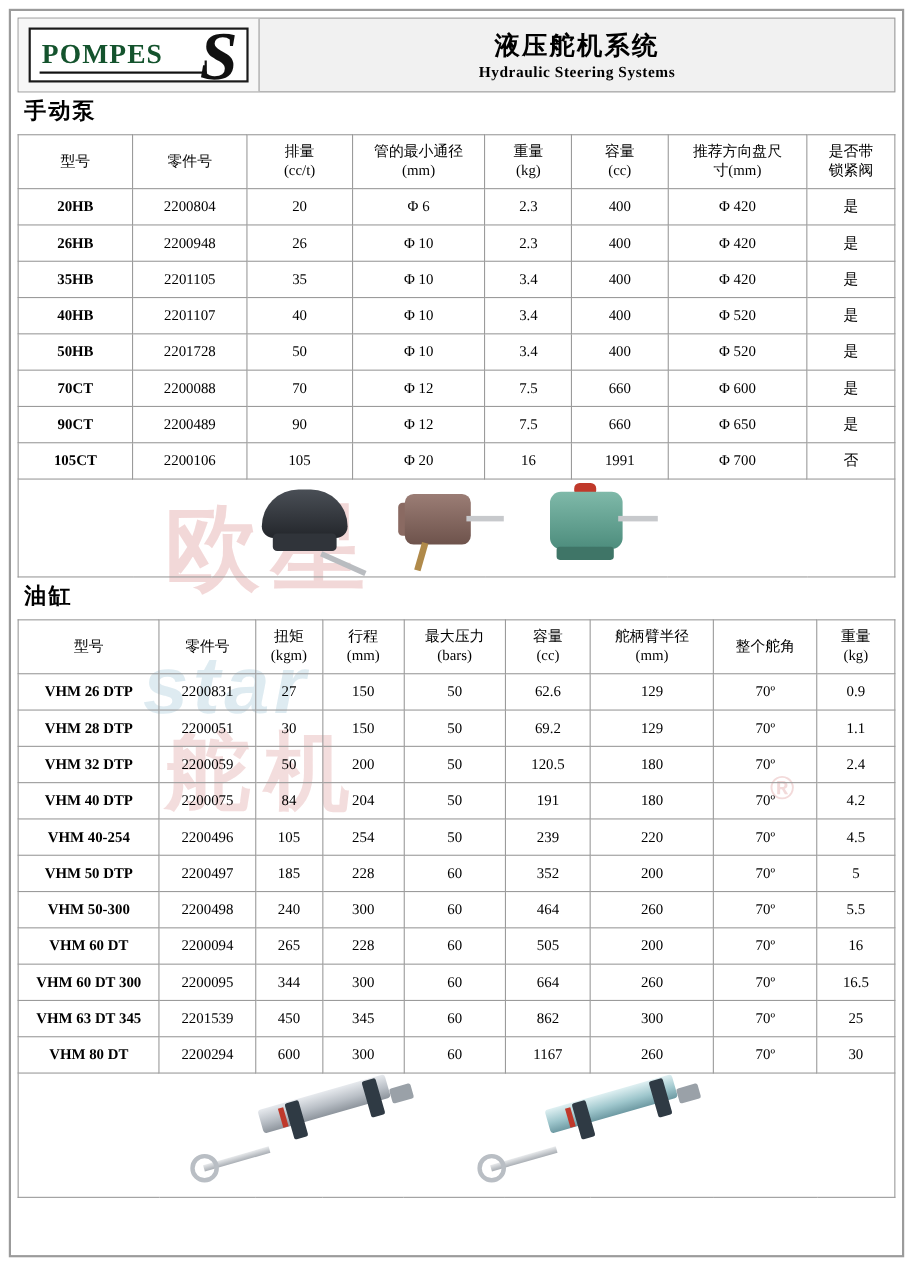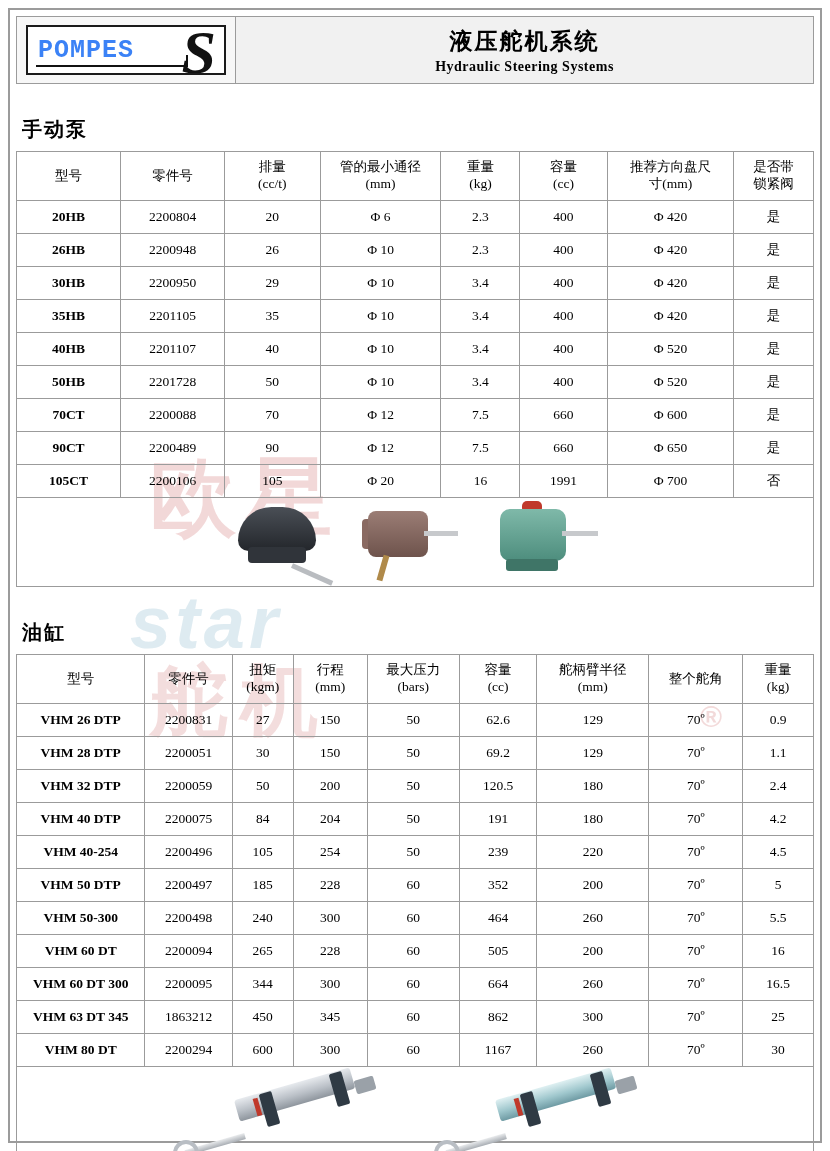--- a/index.html
+++ b/index.html
@@ -56,26 +56,26 @@
     position: relative;
     width: 196px;
     height: 46px;
     border: 2px solid #1a1a1a;
     background: #ffffff;
     display: flex;
     align-items: center;
     overflow: hidden;
   }
   .logo-text {
-    font-family: Liberation Mono, monospace;
+    font-family: Liberation Serif, serif;
     font-weight: bold;
     font-size: 25px;
     letter-spacing: 1px;
     margin-left: 10px;
-    color: #3b82f6;
+    color: #14532d;
     z-index: 2;
   }
   .logo-s {
     position: absolute;
     right: 8px;
     top: -6px;
     font-family: "Liberation Serif", serif;
     font-style: italic;
     font-weight: bold;
     font-size: 62px;
@@ -107,21 +107,21 @@
     letter-spacing: 2px;
   }
   .title-en {
     font-size: 14px;
     font-weight: bold;
     letter-spacing: 0.5px;
   }
 
   
   .section {
-    margin-top: 32px;
+    margin-top: 3px;
   }
   .section-title {
     font-size: 20px;
     font-weight: bold;
     margin: 0 0 8px 6px;
     letter-spacing: 2px;
   }
 
   table.spec {
     width: 100%;
@@ -483,30 +483,20 @@
             <td>400</td>
             <td>Φ 420</td>
             <td>是</td>
           </tr>
           <tr>
             <td>26HB</td>
             <td>2200948</td>
             <td>26</td>
             <td>Φ 10</td>
             <td>2.3</td>
-            <td>400</td>
-            <td>Φ 420</td>
-            <td>是</td>
-          </tr>
-          <tr>
-            <td>30HB</td>
-            <td>2200950</td>
-            <td>29</td>
-            <td>Φ 10</td>
-            <td>3.4</td>
             <td>400</td>
             <td>Φ 420</td>
             <td>是</td>
           </tr>
           <tr>
             <td>35HB</td>
             <td>2201105</td>
             <td>35</td>
             <td>Φ 10</td>
             <td>3.4</td>
@@ -737,21 +727,21 @@
             <td>344</td>
             <td>300</td>
             <td>60</td>
             <td>664</td>
             <td>260</td>
             <td>70º</td>
             <td>16.5</td>
           </tr>
           <tr>
             <td>VHM 63 DT 345</td>
-            <td>1863212</td>
+            <td>2201539</td>
             <td>450</td>
             <td>345</td>
             <td>60</td>
             <td>862</td>
             <td>300</td>
             <td>70º</td>
             <td>25</td>
           </tr>
           <tr>
             <td>VHM 80 DT</td>

